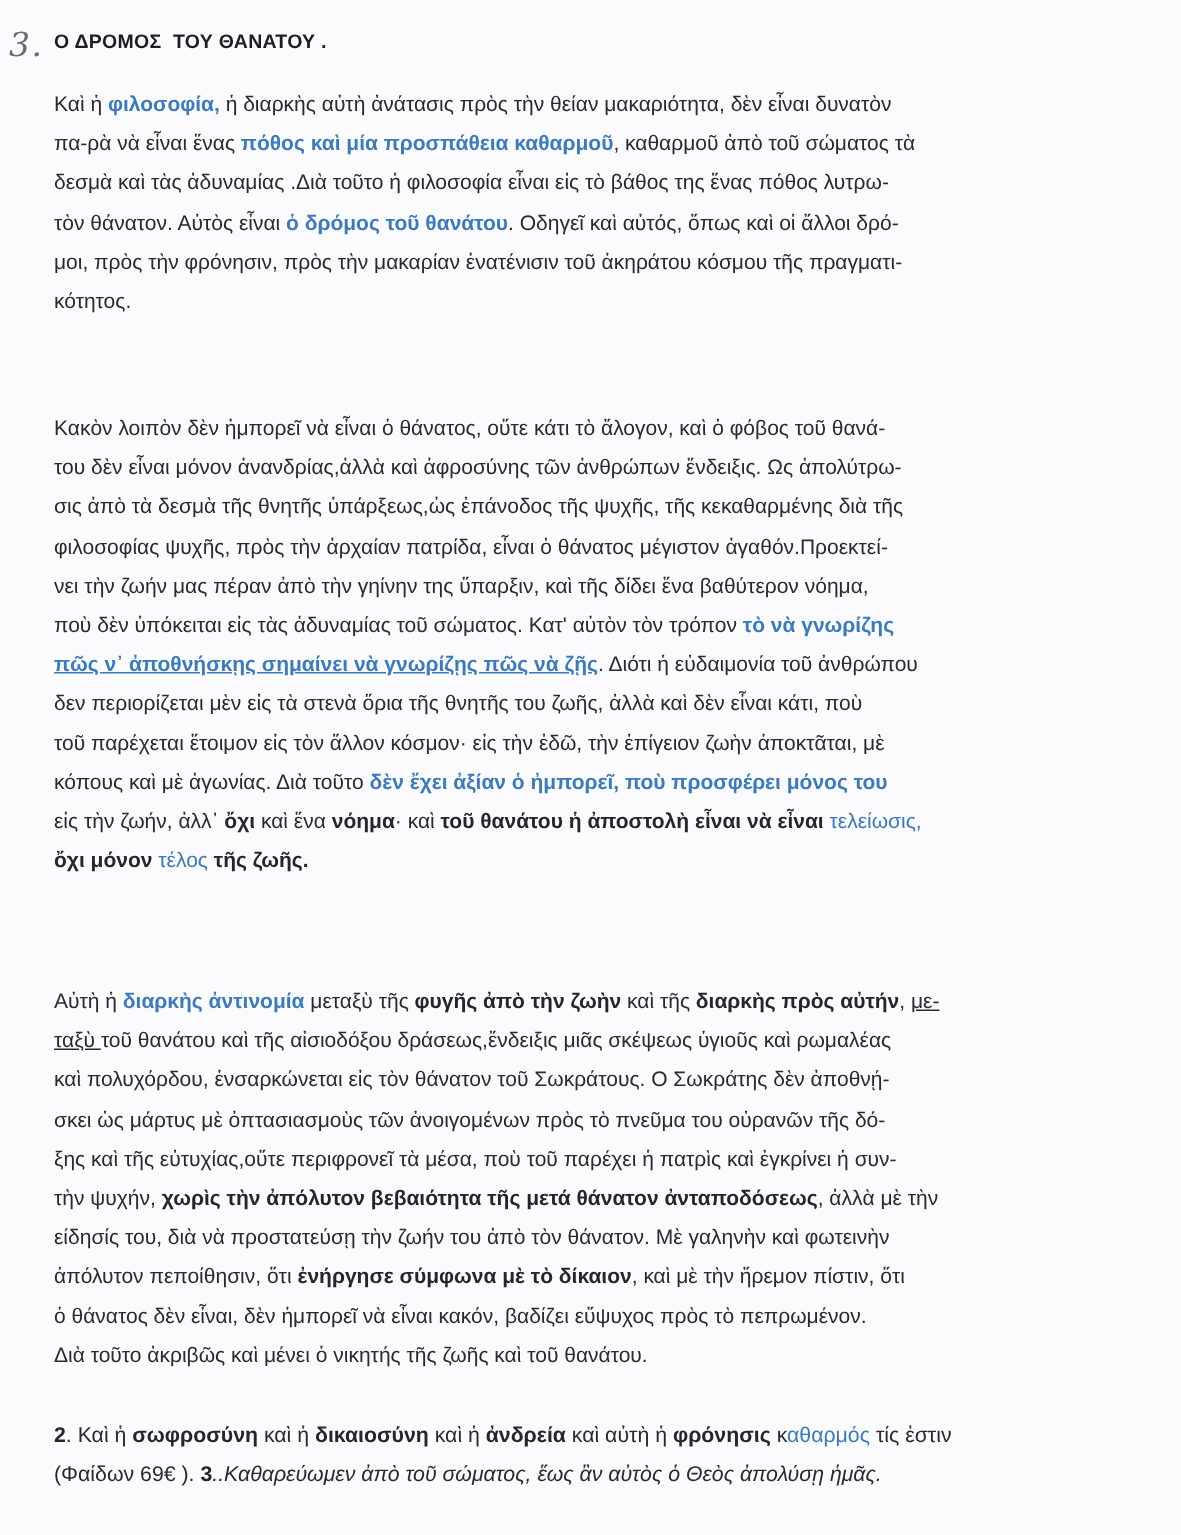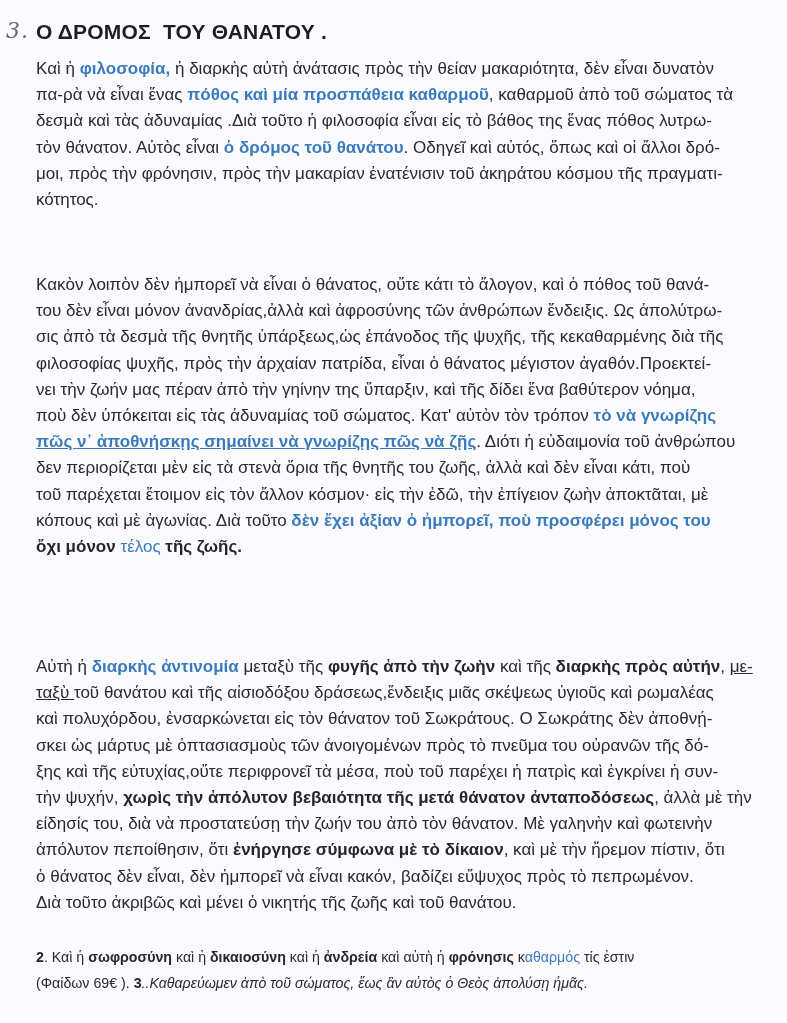--- a/index.html
+++ b/index.html
@@ -11,26 +11,26 @@
     position: relative;
   }
   .page { position: absolute; left: 0; top: 0; width: 787px; height: 1023px; }
   .hand-num {
     position: absolute; left: 6px; top: 18px;
     font-family: "DejaVu Serif", serif; font-size: 22px; color: #6a6a70;
     font-style: italic; letter-spacing: 1px;
   }
   .title {
     position: absolute; left: 36px; top: 20px;
-    font-size: 21px; font-weight: bold; color: #1e1e22; letter-spacing: 0.2px;
+    font-size: 13px; font-weight: bold; color: #1e1e22; letter-spacing: 0.2px;
     white-space: pre;
   }
   .para {
     position: absolute; left: 36px; width: 740px;
-    font-size: 17px; line-height: 26.2px;
+    font-size: 14px; line-height: 26.2px;
   }
   .line { white-space: nowrap; display: block; height: 26.2px; }
   .b { font-weight: bold; color: #26262a; }
   .bl { color: #3a7abf; font-weight: bold; }
   .blr { color: #3a7abf; }
   .u { text-decoration: underline; margin-top: 32px; }
   .i { font-style: italic; }
   .notes {
     position: absolute; left: 36px; top: 945px; width: 740px;
     font-size: 14.2px; line-height: 25px;
@@ -45,30 +45,31 @@
 
   <div class="para" style="top:56px">
       <span class="line"><span>Καὶ ἡ </span><span class="bl">φιλοσοφία,</span><span> ἡ διαρκὴς αὐτὴ ἀνάτασις πρὸς τὴν θείαν μακαριότητα, δὲν εἶναι δυνατὸν</span></span>
       <span class="line"><span>πα-ρὰ νὰ εἶναι ἕνας </span><span class="bl">πόθος καὶ μία προσπάθεια καθαρμοῦ</span><span>, καθαρμοῦ ἀπὸ τοῦ σώματος τὰ</span></span>
       <span class="line"><span>δεσμὰ καὶ τὰς ἀδυναμίας .Διὰ τοῦτο ἡ φιλοσοφία εἶναι εἰς τὸ βάθος της ἕνας πόθος λυτρω-</span></span>
       <span class="line"><span>τὸν θάνατον. Αὐτὸς εἶναι </span><span class="bl">ὁ δρόμος τοῦ θανάτου</span><span>. Οδηγεῖ καὶ αὐτός, ὅπως καὶ οἱ ἄλλοι δρό-</span></span>
       <span class="line"><span>μοι, πρὸς τὴν φρόνησιν, πρὸς τὴν μακαρίαν ἐνατένισιν τοῦ ἀκηράτου κόσμου τῆς πραγματι-</span></span>
       <span class="line"><span>κότητος.</span></span>
     </div>
   <div class="para" style="top:272px">
-      <span class="line"><span>Κακὸν λοιπὸν δὲν ἠμπορεῖ νὰ εἶναι ὁ θάνατος, οὔτε κάτι τὸ ἄλογον, καὶ ὁ πόθος τοῦ θανά-</span></span>
+      <span class="line"><span>Κακὸν λοιπὸν δὲν ἠμπορεῖ νὰ εἶναι ὁ θάνατος, οὔτε κάτι τὸ ἄλογον, καὶ ὁ φόβος τοῦ θανά-</span></span>
       <span class="line"><span>του δὲν εἶναι μόνον ἀνανδρίας,ἀλλὰ καὶ ἀφροσύνης τῶν ἀνθρώπων ἔνδειξις. Ως ἀπολύτρω-</span></span>
       <span class="line"><span>σις ἀπὸ τὰ δεσμὰ τῆς θνητῆς ὑπάρξεως,ὡς ἐπάνοδος τῆς ψυχῆς, τῆς κεκαθαρμένης διὰ τῆς</span></span>
       <span class="line"><span>φιλοσοφίας ψυχῆς, πρὸς τὴν ἀρχαίαν πατρίδα, εἶναι ὁ θάνατος μέγιστον ἀγαθόν.Προεκτεί-</span></span>
       <span class="line"><span>νει τὴν ζωήν μας πέραν ἀπὸ τὴν γηίνην της ὕπαρξιν, καὶ τῆς δίδει ἕνα βαθύτερον νόημα,</span></span>
       <span class="line"><span>ποὺ δὲν ὑπόκειται εἰς τὰς ἀδυναμίας τοῦ σώματος. Κατ' αὐτὸν τὸν τρόπον </span><span class="bl">τὸ νὰ γνωρίζης</span></span>
       <span class="line"><span class="bl u">πῶς ν᾽ ἀποθνήσκῃς σημαίνει νὰ γνωρίζῃς πῶς νὰ ζῇς</span><span>. Διότι ἡ εὐδαιμονία τοῦ ἀνθρώπου</span></span>
       <span class="line"><span>δεν περιορίζεται μὲν εἰς τὰ στενὰ ὅρια τῆς θνητῆς του ζωῆς,  ἀλλὰ καὶ δὲν εἶναι κάτι, ποὺ</span></span>
       <span class="line"><span>τοῦ παρέχεται ἕτοιμον εἰς τὸν ἄλλον κόσμον· εἰς τὴν ἐδῶ, τὴν ἐπίγειον ζωὴν ἀποκτᾶται, μὲ</span></span>
       <span class="line"><span>κόπους καὶ μὲ ἀγωνίας. Διὰ τοῦτο </span><span class="bl">δὲν ἔχει ἀξίαν ὁ ἠμπορεῖ, ποὺ προσφέρει μόνος του</span></span>
+      <span class="line"><span>εἰς τὴν ζωήν, ἀλλ᾽ </span><span class="b">ὄχι</span><span> καὶ ἕνα </span><span class="b">νόημα</span><span>· καὶ </span><span class="b">τοῦ θανάτου ἡ ἀποστολὴ εἶναι νὰ εἶναι</span><span> </span><span class="blr">τελείωσις,</span></span>
       <span class="line"><span class="b">ὄχι μόνον </span><span class="blr">τέλος</span><span class="b"> τῆς ζωῆς.</span></span>
     </div>
   <div class="para" style="top:654px">
       <span class="line"><span>Αὐτὴ ἡ </span><span class="bl">διαρκὴς ἀντινομία</span><span> μεταξὺ τῆς </span><span class="b">φυγῆς ἀπὸ τὴν ζωὴν</span><span> καὶ τῆς </span><span class="b">διαρκὴς πρὸς αὐτήν</span><span>, </span><span class="u">με-</span></span>
       <span class="line"><span class="u">ταξὺ </span><span>τοῦ θανάτου καὶ τῆς αἰσιοδόξου δράσεως,ἔνδειξις μιᾶς σκέψεως ὑγιοῦς καὶ ρωμαλέας</span></span>
       <span class="line"><span>καὶ πολυχόρδου, ἐνσαρκώνεται εἰς τὸν θάνατον τοῦ Σωκράτους. Ο Σωκράτης δὲν ἀποθνῄ-</span></span>
       <span class="line"><span>σκει ὡς μάρτυς μὲ ὀπτασιασμοὺς τῶν ἀνοιγομένων πρὸς τὸ πνεῦμα του οὐρανῶν τῆς δό-</span></span>
       <span class="line"><span>ξης καὶ τῆς εὐτυχίας,οὔτε περιφρονεῖ τὰ μέσα, ποὺ τοῦ παρέχει ἡ πατρὶς καὶ ἐγκρίνει ἡ συν-</span></span>
       <span class="line"><span>τὴν ψυχήν, </span><span class="b">χωρὶς τὴν ἀπόλυτον βεβαιότητα τῆς μετά θάνατον ἀνταποδόσεως</span><span>, ἀλλὰ μὲ τὴν</span></span>
       <span class="line"><span>είδησίς του, διὰ νὰ προστατεύσῃ τὴν ζωήν του ἀπὸ τὸν θάνατον. Μὲ γαληνὴν καὶ φωτεινὴν</span></span>

